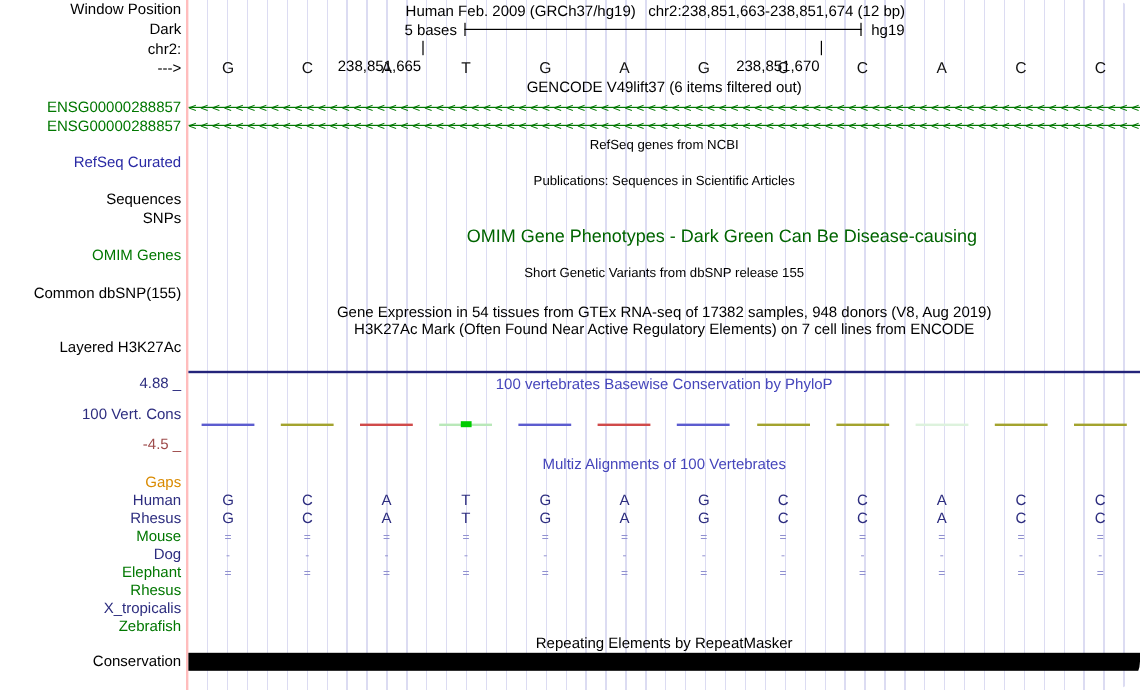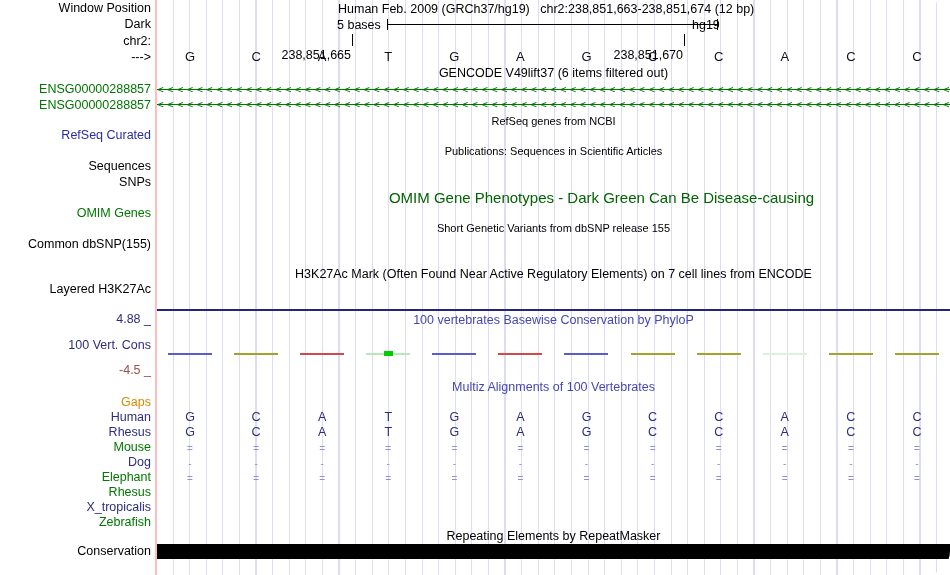--- a/index.html
+++ b/index.html
@@ -49,21 +49,21 @@
   <div class="ll" style="top:2px">Window Position</div>
   <div class="ll" style="top:18px">Dark</div>
   <div class="ll" style="top:35px">chr2:</div>
   <div class="ll" style="top:51px">---&gt;</div>
 
   <div class="hdr" style="left:338px;top:2px">Human Feb. 2009 (GRCh37/hg19)   chr2:238,851,663-238,851,674 (12 bp)</div>
   <div class="hdr" style="left:337px;top:18px">5 bases</div>
   <div class="ruler-line"></div>
   <div class="ruler-tick" style="left:387px"></div>
   <div class="ruler-tick" style="left:717px"></div>
-  <div class="hdr" style="left:692px;top:18px">hg19</div>
+  <div class="hdr" style="left:726px;top:18px">hg19</div>
 
   <div class="coord" style="left:256px;top:35px">238,851,665</div>
   <div class="coord-tick" style="left:352px"></div>
   <div class="coord" style="left:588px;top:35px">238,851,670</div>
   <div class="coord-tick" style="left:684px"></div>
 
   <div class="row seqrow" style="top:50px">
       <span class="cell">G</span>
       <span class="cell">C</span>
       <span class="cell">A</span>
@@ -92,20 +92,21 @@
 
   <div class="ct t-small" style="top:115px">RefSeq genes from NCBI</div>
   <div class="ll c-refseq" style="top:129px">RefSeq Curated</div>
   <div class="ct t-small" style="top:145px">Publications: Sequences in Scientific Articles</div>
   <div class="ll" style="top:160px">Sequences</div>
   <div class="ll" style="top:176px">SNPs</div>
   <div class="ct t-green" style="top:192px">OMIM Gene Phenotypes - Dark Green Can Be Disease-causing</div>
   <div class="ll c-green" style="top:207px">OMIM Genes</div>
   <div class="ct t-small" style="top:222px">Short Genetic Variants from dbSNP release 155</div>
   <div class="ll" style="top:238px">Common dbSNP(155)</div>
+  <div class="ct t-big" style="top:254px">Gene Expression in 54 tissues from GTEx RNA-seq of 17382 samples, 948 donors (V8, Aug 2019)</div>
   <div class="ct t-big" style="top:268px">H3K27Ac Mark (Often Found Near Active Regulatory Elements) on 7 cell lines from ENCODE</div>
   <div class="ll" style="top:283px">Layered H3K27Ac</div>
 
   <div class="consline"></div>
   <div class="ll c-navy" style="top:313px">4.88 _</div>
   <div class="ct t-blue" style="top:314px">100 vertebrates Basewise Conservation by PhyloP</div>
   <div class="ll c-navy" style="top:339px">100 Vert. Cons</div>
   <div class="segwrap">
       <div class="seg" style="left: 11px; background: rgb(92, 92, 207);"></div>
       <div class="seg" style="left: 77.08px; background: rgb(163, 163, 46);"></div>

